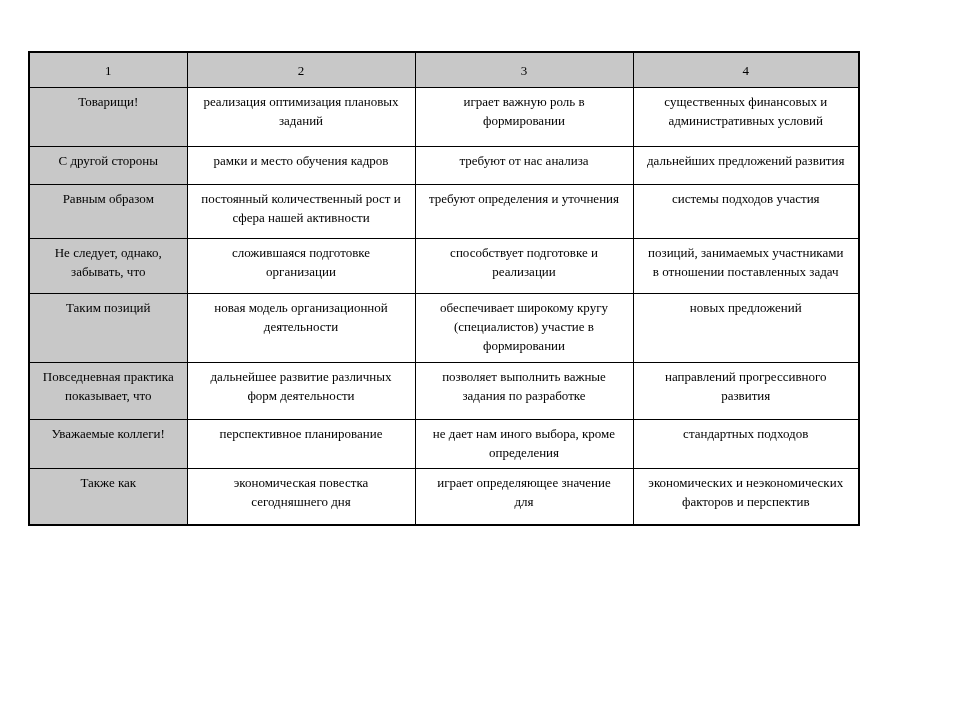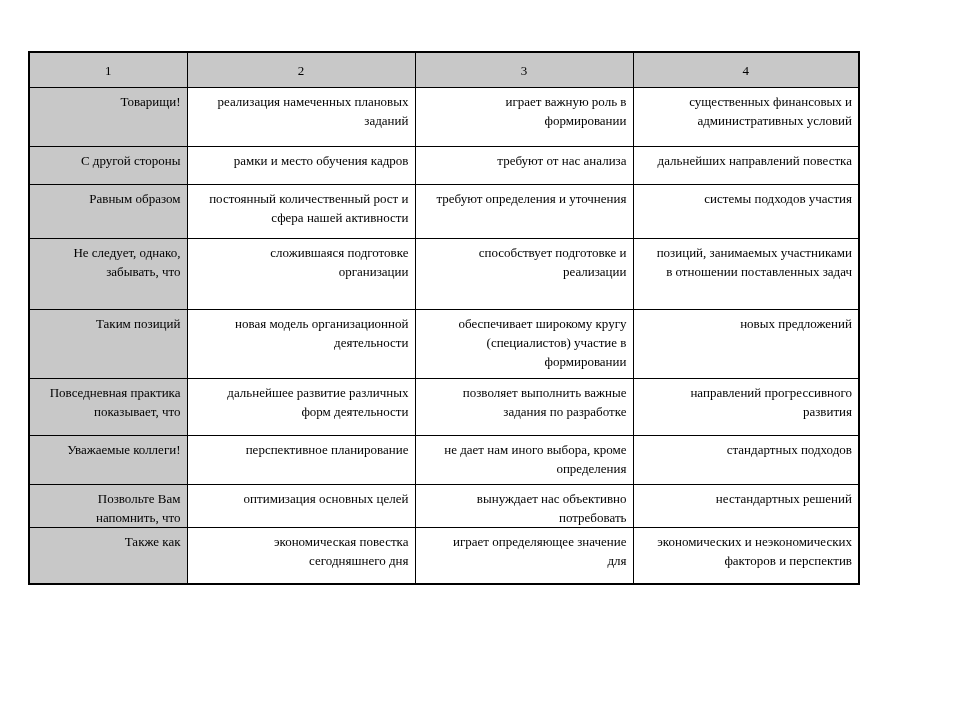--- a/index.html
+++ b/index.html
@@ -37,21 +37,21 @@
     background: #c8c8c8;
     font-weight: normal;
     text-align: center;
     vertical-align: middle;
     padding: 0;
     height: 34px;
   }
   .phrase-table td {
     background: #ffffff;
     vertical-align: top;
-    text-align: right;
+    text-align: center;
     padding: 4px 6px 0 6px;
     white-space: pre-line;
     font-family: Liberation Serif, serif;
   }
   .phrase-table td.key {
     background: #c8c8c8;
   }
 </style>
 </head>
 <body>
@@ -68,41 +68,41 @@
       <tr>
         <th>1</th>
         <th>2</th>
         <th>3</th>
         <th>4</th>
       </tr>
     </thead>
     <tbody>
       <tr style="height:59px">
         <td class="key">Товарищи!</td>
-        <td>реализация намеченных плановых
+        <td>реализация оптимизация плановых
 заданий</td>
         <td>играет важную роль в
 формировании</td>
         <td>существенных финансовых и
 административных условий</td>
       </tr>
       <tr style="height:38px">
         <td class="key">С другой стороны</td>
         <td>рамки и место обучения кадров</td>
         <td>требуют от нас анализа</td>
-        <td>дальнейших направлений повестка</td>
+        <td>дальнейших предложений развития</td>
       </tr>
       <tr style="height:54px">
         <td class="key">Равным образом</td>
         <td>постоянный количественный рост и
 сфера нашей активности</td>
         <td>требуют определения и уточнения</td>
         <td>системы подходов участия</td>
       </tr>
-      <tr style="height:71px">
+      <tr style="height:55px">
         <td class="key">Не следует, однако,
 забывать, что</td>
         <td>сложившаяся подготовке
 организации</td>
         <td>способствует подготовке и
 реализации</td>
         <td>позиций, занимаемых участниками
 в отношении поставленных задач</td>
       </tr>
       <tr style="height:69px">
@@ -124,28 +124,20 @@
         <td>направлений прогрессивного
 развития</td>
       </tr>
       <tr style="height:49px">
         <td class="key">Уважаемые коллеги!</td>
         <td>перспективное планирование</td>
         <td>не дает нам иного выбора, кроме
 определения</td>
         <td>стандартных подходов</td>
       </tr>
-      <tr style="height:39px">
-        <td class="key">Позвольте Вам
-напомнить, что</td>
-        <td>оптимизация основных целей</td>
-        <td>вынуждает нас объективно
-потребовать</td>
-        <td>нестандартных решений</td>
-      </tr>
       <tr style="height:56px">
         <td class="key">Также как</td>
         <td>экономическая повестка
 сегодняшнего дня</td>
         <td>играет определяющее значение
 для</td>
         <td>экономических и неэкономических
 факторов и перспектив</td>
       </tr>
     </tbody>

